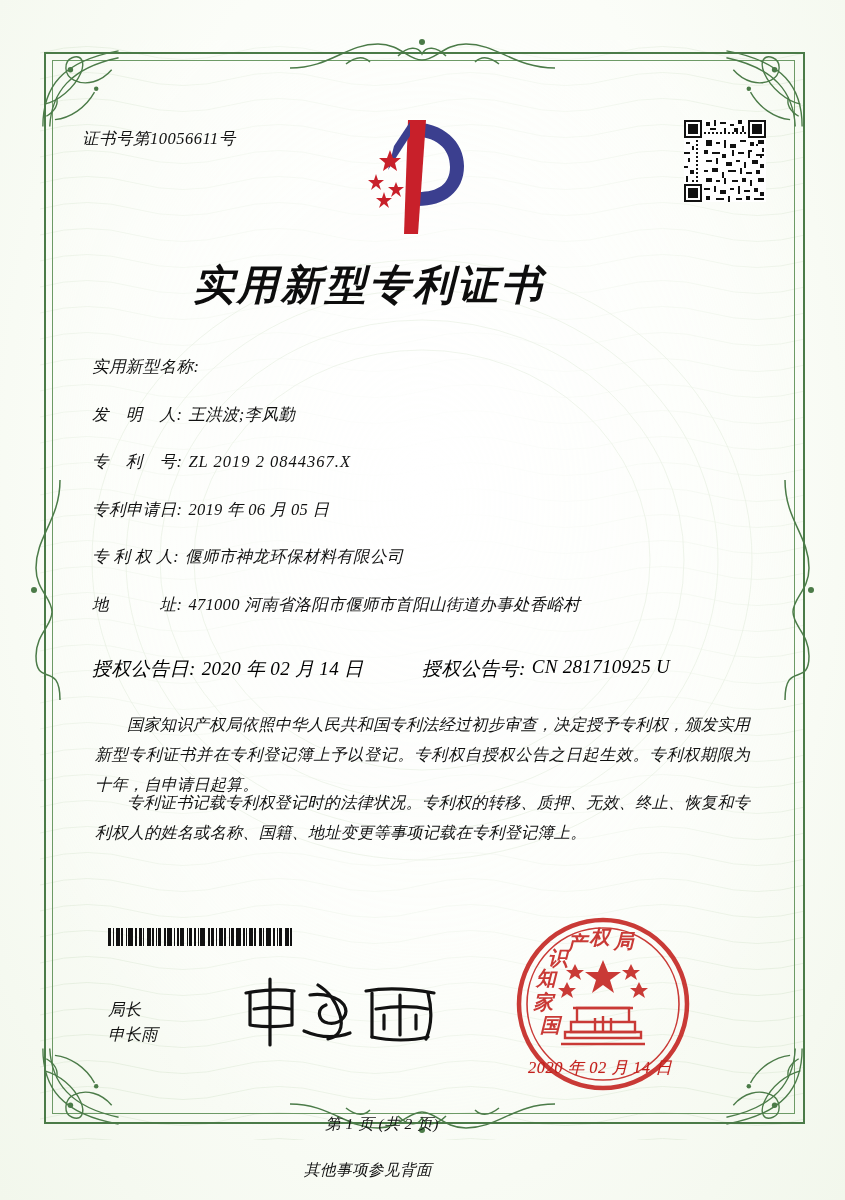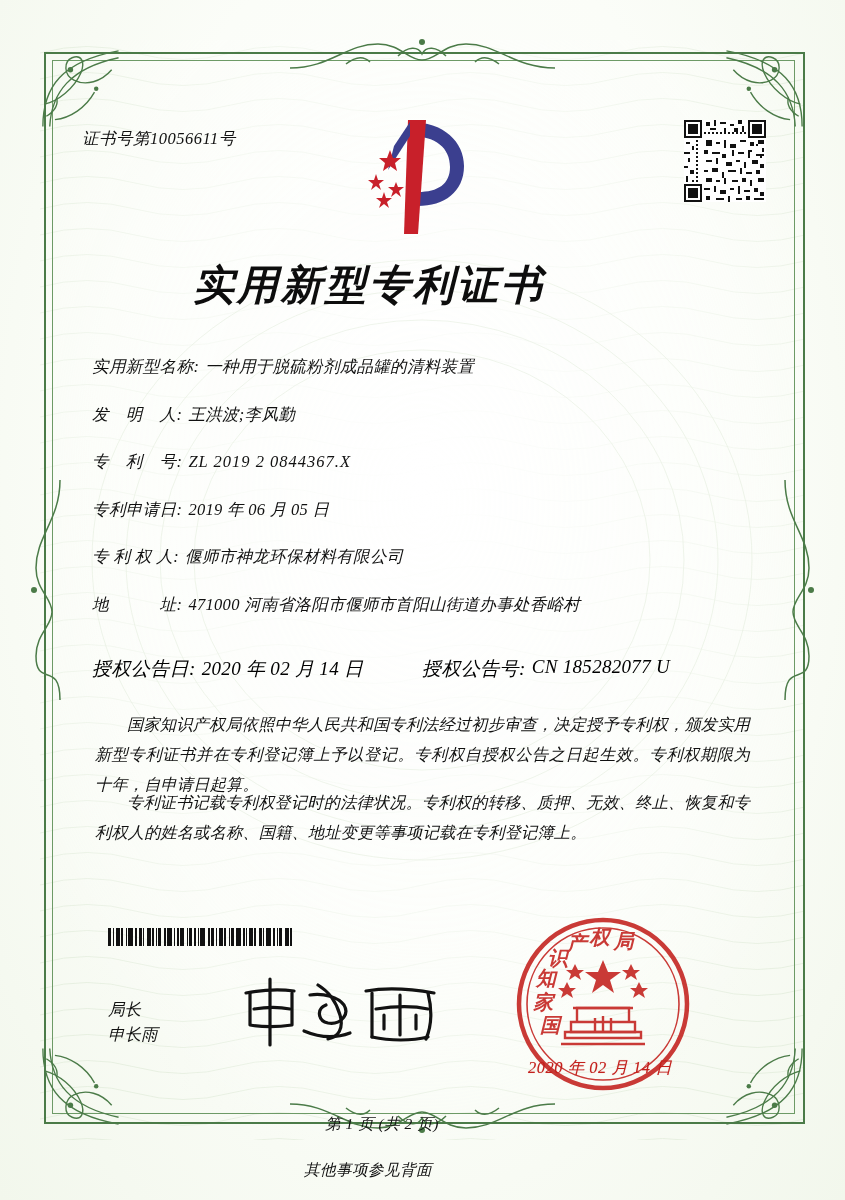--- a/index.html
+++ b/index.html
@@ -357,21 +357,20 @@
       <path d="M33 15h1v1h-1zM35 21h1v1h-1zM39 14h1v2h-1zM38 18h1v1h-1zM36 12h1v1h-1z"></path>
     </g>
   </svg>
 
   <div class="title">实用新型专利证书</div>
 
   <div class="fields">
 
     <div class="field-row">
       <span class="f-label">实用新型名称:</span>
-      <span class="f-value">一种用于脱硫粉剂成品罐的清料装置</span>
     </div>
 
     <div class="field-row">
       <span class="f-label">发　明　人:</span>
       <span class="f-value">王洪波;李风勤</span>
     </div>
 
     <div class="field-row">
       <span class="f-label">专　利　号:</span>
       <span class="f-value mono-ish">ZL 2019 2 0844367.X</span>
@@ -392,21 +391,21 @@
       <span class="f-value">471000 河南省洛阳市偃师市首阳山街道办事处香峪村</span>
     </div>
 
     <div class="row-dual">
       <span class="dual-left">
         <span class="f-label">授权公告日:</span>
         <span class="f-value">2020 年 02 月 14 日</span>
       </span>
       <span class="dual-right">
         <span class="f-label">授权公告号:</span>
-        <span class="f-value">CN 185282077 U</span>
+        <span class="f-value">CN 281710925 U</span>
       </span>
     </div>
   </div>
 
   <div class="para p2"><span class="indent"></span><span>专利证书记载专利权登记时的法律状况。专利权的转移、质押、无效、终止、恢复和专利权人的姓名或名称、国籍、地址变更等事项记载在专利登记簿上。</span></div>
   <div class="para p1"><span class="indent"></span><span>国家知识产权局依照中华人民共和国专利法经过初步审查，决定授予专利权，颁发实用新型专利证书并在专利登记簿上予以登记。专利权自授权公告之日起生效。专利权期限为十年，自申请日起算。</span></div>
 
   <div class="barcode" aria-hidden="true">
     <i style="width:3px"></i>
       <i style="width:2px;background:transparent"></i>

